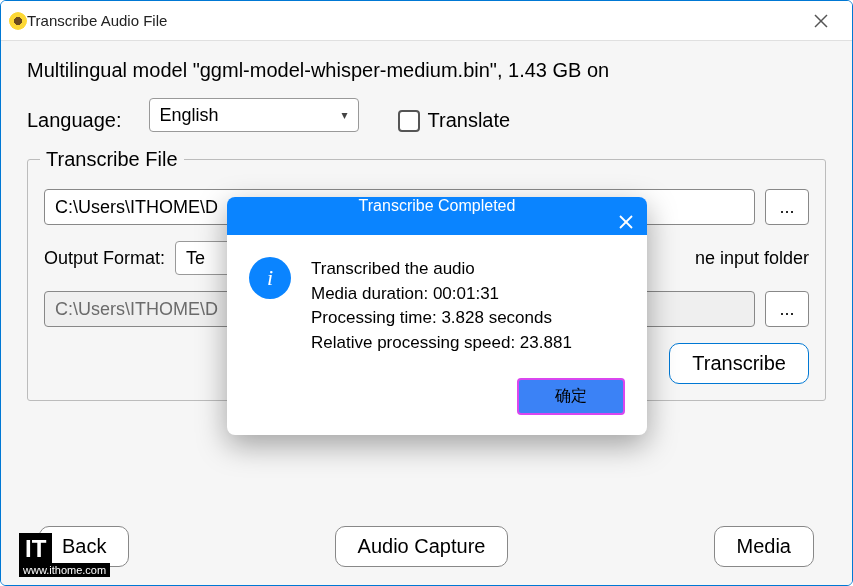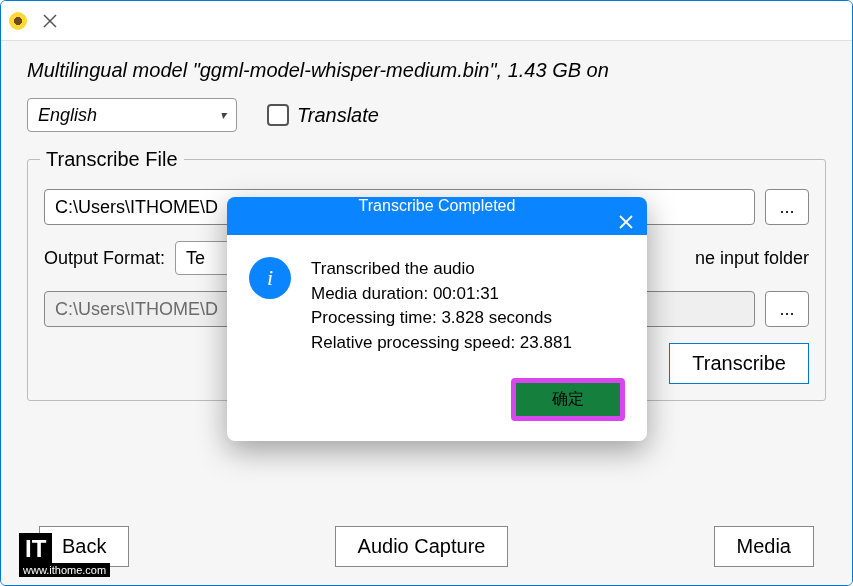--- a/index.html
+++ b/index.html
@@ -29,21 +29,21 @@
     display: flex; align-items: center; justify-content: center;
     font-size: 18px; color: #555;
     cursor: pointer;
   }
   .content {
     padding: 18px 26px 0 26px;
     background: #f6f6f6;
     height: calc(100% - 40px);
     position: relative;
   }
-  .row { display: flex; align-items: center; margin-bottom: 16px; gap: 18px; font-style: italic; }
+  .row { display: flex; align-items: flex-end; margin-bottom: 16px; gap: 27px; }
   .row label, .row span.lbl { font-size: 20px; }
   .select {
     background: #fff;
     border: 1px solid #999;
     border-radius: 4px;
     height: 34px;
     padding: 0 10px;
     font-size: 18px;
     display: flex;
     align-items: center;
@@ -87,21 +87,21 @@
     background: #fff;
     border: 1px solid #888;
     border-radius: 4px;
     display: flex; align-items: center; justify-content: center;
     font-size: 18px;
     cursor: pointer;
   }
   .btn {
     background: #fff;
     border: 1px solid #888;
-    border-radius: 0;
+    border-radius: 10px;
     padding: 8px 22px;
     font-size: 20px;
     cursor: pointer;
   }
   .btn.primary { border: 1.5px solid #0078d4; }
   .bottom-bar {
     position: absolute;
     left: 0; right: 0; bottom: 18px;
     display: flex;
     align-items: center;
@@ -168,56 +168,58 @@
     font-size: 22px;
     flex-shrink: 0;
   }
   .modal .msg { font-size: 17px; line-height: 1.45; }
   .modal .m-foot {
     display: flex;
     justify-content: flex-end;
     padding: 12px 22px 20px 22px;
   }
   .modal .ok-btn {
-    border: 5px solid #d946ef;
-    background: #15803d;
+    border: 2px solid #d946ef;
+    background: #3b82f6;
     border-radius: 4px;
     padding: 6px 36px;
     font-size: 16px;
     cursor: pointer;
   }
 
   
   .sunflower {
     display:inline-block; width:18px; height:18px;
     background: radial-gradient(circle, #6b4a1f 0 30%, #fdd835 31% 70%, transparent 71%);
     border-radius:50%;
     position: relative;
   }
 </style>
 </head>
 <body>
 
 <div class="titlebar">
   <span class="sunflower"></span>
+  <span class="title">Transcribe Audio File</span>
   <div class="close-x">
     <svg width="14" height="14" viewBox="0 0 14 14">
       <line x1="1" y1="1" x2="13" y2="13" stroke="#555" stroke-width="1.5"></line>
       <line x1="13" y1="1" x2="1" y2="13" stroke="#555" stroke-width="1.5"></line>
     </svg>
   </div>
 </div>
 
 <div class="content">
 
   <div class="row">
     <span class="lbl">Multilingual model "ggml-model-whisper-medium.bin", 1.43 GB on</span>
   </div>
 
   <div class="row">
+    <span class="lbl">Language:</span>
     <div class="select" style="width:210px">
       <span>English</span>
       <span class="chev">▾</span>
     </div>
     <div class="chkwrap" style="margin-left:12px">
       <span class="chk"></span>
       <span>Translate</span>
     </div>
   </div>
 

